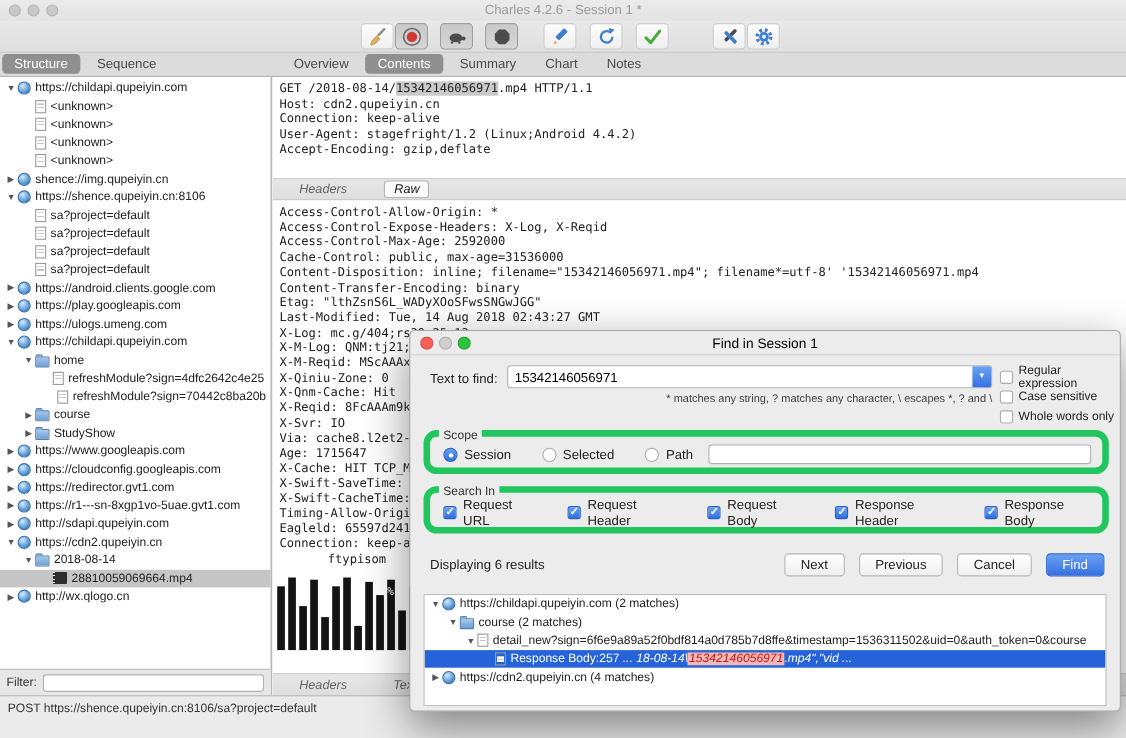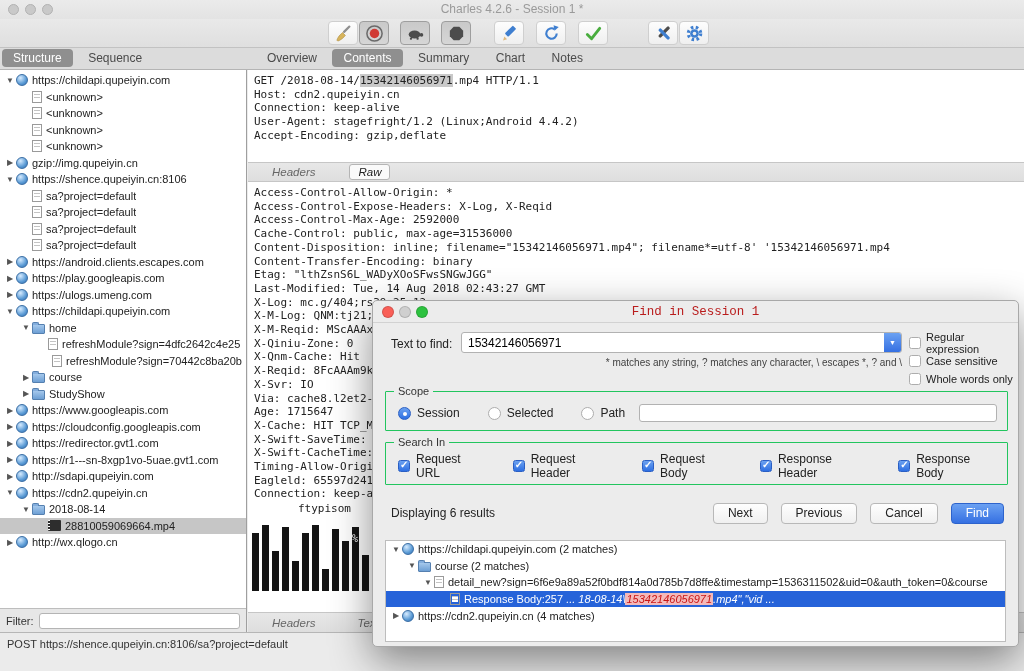--- a/index.html
+++ b/index.html
@@ -83,37 +83,37 @@
   .statusbar { position:absolute; left:0; top:632px; width:1024px; height:39px; background:#ebebeb;
         border-top:1px solid #b6b6b6; font-size:11px; color:#333; padding:5px 7px; }
 
   
   .dialog { position:absolute; left:372px; top:300px; width:647px; height:347px; background:#ececec;
         border:1px solid #a8a8a8; border-radius:5px; box-shadow:0 14px 42px rgba(0,0,0,.45); z-index:10; }
   .dlg-titlebar { position:relative; height:22px; border-bottom:1px solid #d2d2d2; }
   .dlg-lights { position:absolute; left:9px; top:5px; display:flex; gap:5px; }
   .dlg-light { width:12px; height:12px; border-radius:50%; border:1px solid rgba(0,0,0,.15); }
   .dlg-light.red { background:#f95f57; } .dlg-light.gray { background:#cfcfcf; } .dlg-light.green { background:#2dc23f; }
-  .dlg-title { text-align:center; line-height:22px; font-size:12.5px; color:#b91c1c;font-family:Liberation Mono, monospace; }
+  .dlg-title { text-align:center; line-height:22px; font-size:12.5px; color:#000000; }
   .ttf-label { position:absolute; left:18px; top:36px; font-size:12px; }
   .find-input-wrap { position:absolute; left:88px; top:31px; width:441px; height:21px; background:#fff;
         border:1px solid #b2b2b2; border-radius:3px; display:flex; align-items:center; }
   .find-input { flex:1; border:none; outline:none; font-size:12px; padding:0 6px; background:transparent; font-family:"Liberation Sans",sans-serif; }
   .dd-btn { flex:none; width:17px; height:19px; background:linear-gradient(#6ba1f2,#3570e2); border-radius:0 2px 2px 0;
         color:#fff; font-size:7px; display:flex; align-items:center; justify-content:center; }
   .hint { position:absolute; left:88px; top:56px; width:441px; text-align:right; font-size:10px; color:#3f3f3f; }
   .checkcol { position:absolute; left:536px; top:33px; }
   .optrow { display:flex; align-items:center; gap:5px; height:18px; font-size:11px; }
   .cb { width:12px; height:12px; border:1px solid #adadad; border-radius:2.5px; background:#fff; position:relative; flex:none; }
   .cb.on { background:linear-gradient(#6ba1f0,#2e6fe2); border-color:#2a5fc4; }
   .cb.on::after { content:"✓"; position:absolute; left:1px; top:-2px; color:#fff; font-size:10px; font-weight:bold; }
   .radio { width:13px; height:13px; border:1px solid #adadad; border-radius:50%; background:#fff; position:relative; flex:none; }
   .radio.on { background:linear-gradient(#6ba1f0,#2e6fe2); border-color:#2a5fc4; }
   .radio.on::after { content:""; position:absolute; left:4px; top:4px; width:4px; height:4px; border-radius:50%; background:#fff; }
-  .group { position:absolute; left:12px; width:623px; border:1px solid #22c55e; border-radius:1px; }
+  .group { position:absolute; left:12px; width:623px; border:6px solid #22c55e; border-radius:12px; }
   .group-legend { position:absolute; top:-7px; left:8px; background:#ececec; padding:0 4px; font-size:11px; color:#333; }
   .group-row { display:flex; align-items:center; height:100%; padding:4px 10px 0 12px; gap:6px; font-size:12px; }
   .scope-group { top:90px; height:40px; }
   .search-group { top:141px; height:43px; }
   .gap22 { width:16px; flex:none; }
   .path-input { flex:1; height:18px; border:1px solid #b2b2b2; border-radius:3px; background:#fff; margin-left:8px; font-size:11px; padding:0 4px; }
   .summary-row { position:absolute; left:18px; right:14px; top:201px; height:22px; display:flex; align-items:center; }
   .summary-text { font-size:12px; }
   .btns { margin-left:auto; display:flex; gap:13px; }
   .btn { height:21px; padding:0 14px; font-size:12px; color:#222; background:linear-gradient(#fefefe,#f0f0f0);
@@ -238,21 +238,21 @@
           <span class="lbl">&lt;unknown&gt;</span>
         </div>
         <div class="trow" style="padding-left: 20px;">
           <span class="twisty"></span>
           <span class="tree-icon doc"></span>
           <span class="lbl">&lt;unknown&gt;</span>
         </div>
         <div class="trow" style="padding-left: 4px;">
           <span class="twisty">▶</span>
           <span class="tree-icon globe"></span>
-          <span class="lbl">gzip://img.qupeiyin.cn</span>
+          <span class="lbl">shence://img.qupeiyin.cn</span>
         </div>
         <div class="trow" style="padding-left: 4px;">
           <span class="twisty">▼</span>
           <span class="tree-icon globe"></span>
           <span class="lbl">https://shence.qupeiyin.cn:8106</span>
         </div>
         <div class="trow" style="padding-left: 20px;">
           <span class="twisty"></span>
           <span class="tree-icon doc"></span>
           <span class="lbl">sa?project=default</span>
@@ -268,21 +268,21 @@
           <span class="lbl">sa?project=default</span>
         </div>
         <div class="trow" style="padding-left: 20px;">
           <span class="twisty"></span>
           <span class="tree-icon doc"></span>
           <span class="lbl">sa?project=default</span>
         </div>
         <div class="trow" style="padding-left: 4px;">
           <span class="twisty">▶</span>
           <span class="tree-icon globe"></span>
-          <span class="lbl">https://android.clients.escapes.com</span>
+          <span class="lbl">https://android.clients.google.com</span>
         </div>
         <div class="trow" style="padding-left: 4px;">
           <span class="twisty">▶</span>
           <span class="tree-icon globe"></span>
           <span class="lbl">https://play.googleapis.com</span>
         </div>
         <div class="trow" style="padding-left: 4px;">
           <span class="twisty">▶</span>
           <span class="tree-icon globe"></span>
           <span class="lbl">https://ulogs.umeng.com</span>

